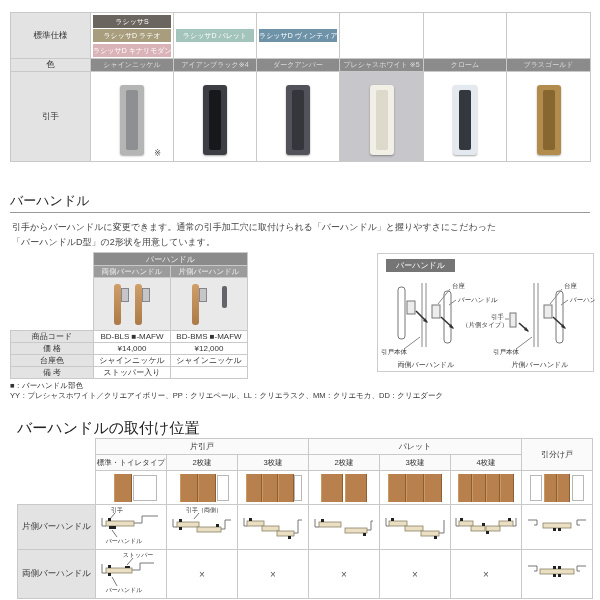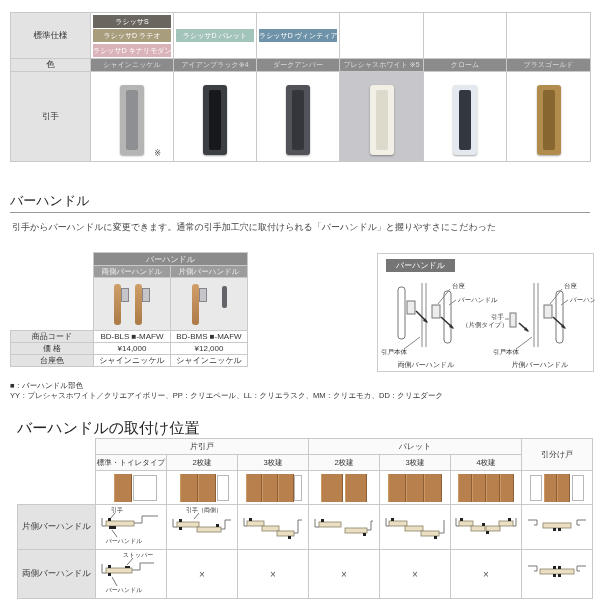--- a/index.html
+++ b/index.html
@@ -158,20 +158,21 @@
           </td>
   </tr>
 </tbody>
     </table>
 </div>
 
 <div class="abs" id="bh-heading">バーハンドル</div>
 <div class="abs" id="bh-rule"></div>
 <div class="abs" id="bh-desc">
   <div>引手からバーハンドルに変更できます。通常の引手加工穴に取付けられる「バーハンドル」と握りやすさにこだわった</div>
+  <div>「バーハンドルD型」の2形状を用意しています。</div>
 </div>
 
 <div class="abs" id="prod-wrap">
 <table id="prod-table">
   <colgroup>
         <col style="width:83px">
         <col style="width:77px">
         <col style="width:77px">
       </colgroup>
   <tbody>
@@ -202,20 +203,25 @@
   </tr>
   <tr>
     <td class="lab">価 格</td>
     <td class="val">¥14,000</td>
     <td class="val">¥12,000</td>
   </tr>
   <tr>
     <td class="lab">台座色</td>
     <td class="val">シャインニッケル</td>
     <td class="val">シャインニッケル</td>
+  </tr>
+  <tr>
+    <td class="lab">備 考</td>
+    <td class="val">ストッパー入り</td>
+    <td class="val"></td>
   </tr>
 </tbody>
     </table>
 </div>
 
 <div class="abs" id="dgbox">
   <div id="dgchip">バーハンドル</div>
   <svg id="dgsvg" width="217" height="96" viewBox="0 0 217 96">
 
     <line class="ln" x1="44" y1="8" x2="44" y2="72"></line>

